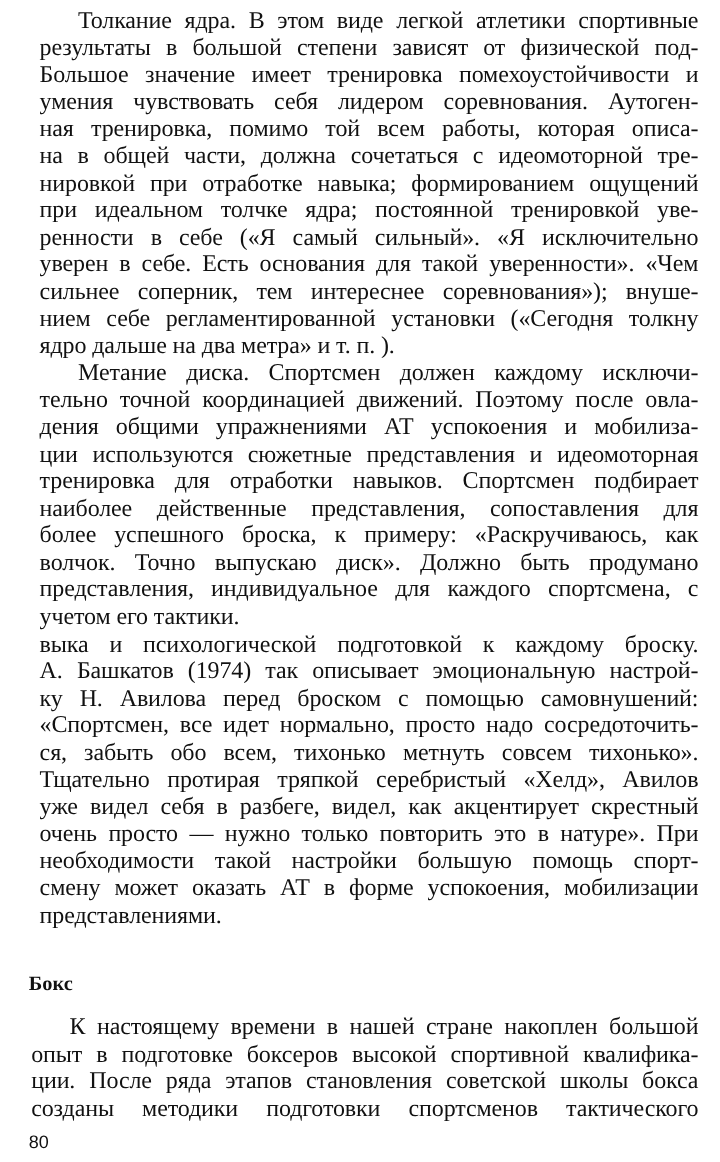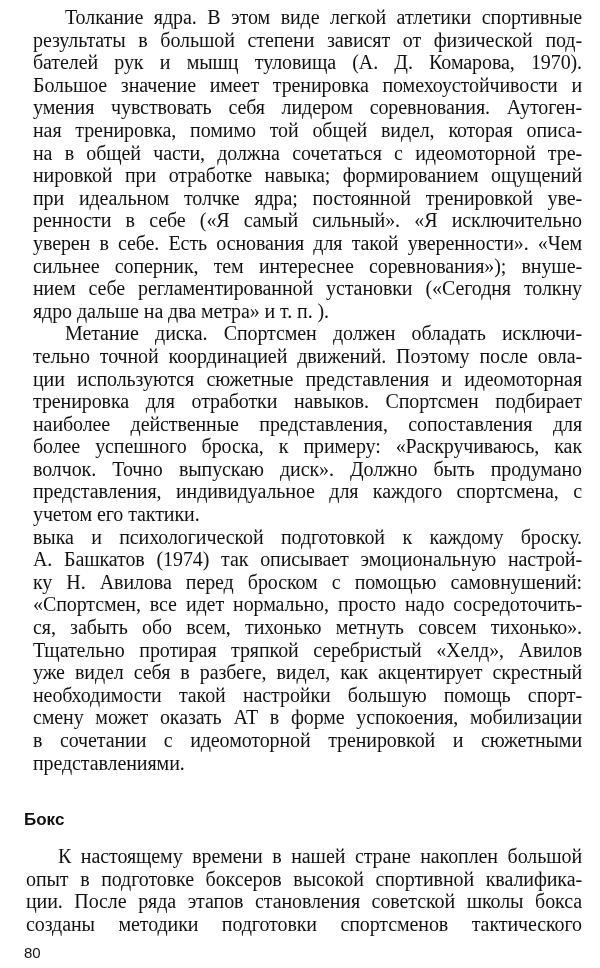--- a/index.html
+++ b/index.html
@@ -11,70 +11,70 @@
     .para { margin: 0; }
     .line {
       display: block; font-size: 20px; line-height: 22.6px; height: 22.6px;
       text-align: justify; text-align-last: justify; white-space: nowrap;
       letter-spacing: -0.1px;
     }
     .line.last { text-align-last: left; }
     .line.indent { padding-left: 32px; }
     .heading {
       position: absolute; left: 24px; top: 810px;
-      font-family: Liberation Sans, sans-serif; font-weight: bold; font-size: 17px;
+      font-family: Liberation Serif, serif; font-weight: bold; font-size: 17px;
     }
     .page2 { position: absolute; left: 26px; top: 845px; width: 556px; }
     .pagenum {
       position: absolute; left: 24px; top: 944px;
       font-family: "Liberation Sans", sans-serif; font-weight: normal; font-size: 15px;
     }
   </style>
 </head>
 <body>
 
 <div class="page">
   <div class="para">
     <span class="line indent">Толкание ядра. В этом виде легкой атлетики спортивные</span>
     <span class="line">результаты в большой степени зависят от физической под-</span>
-    <span class="line">бателей рук и мышц туловища (А. Д. Комарова, 1970).</span>
     <span class="line">Большое значение имеет тренировка помехоустойчивости и</span>
     <span class="line">умения чувствовать себя лидером соревнования. Аутоген-</span>
-    <span class="line">ная тренировка, помимо той общей видел, которая описа-</span>
+    <span class="line">ная тренировка, помимо той всем работы, которая описа-</span>
     <span class="line">на в общей части, должна сочетаться с идеомоторной тре-</span>
     <span class="line">нировкой при отработке навыка; формированием ощущений</span>
     <span class="line">при идеальном толчке ядра; постоянной тренировкой уве-</span>
     <span class="line">ренности в себе («Я самый сильный». «Я исключительно</span>
     <span class="line">уверен в себе. Есть основания для такой уверенности». «Чем</span>
     <span class="line">сильнее соперник, тем интереснее соревнования»); внуше-</span>
     <span class="line">нием себе регламентированной установки («Сегодня толкну</span>
     <span class="line last">ядро дальше на два метра» и т. п. ).</span>
   </div>
   <div class="para">
-    <span class="line indent">Метание диска. Спортсмен должен обладать исключи-</span>
+    <span class="line indent">Метание диска. Спортсмен должен каждому исключи-</span>
     <span class="line">тельно точной координацией движений. Поэтому после овла-</span>
+    <span class="line">дения общими упражнениями АТ успокоения и мобилиза-</span>
     <span class="line">ции используются сюжетные представления и идеомоторная</span>
     <span class="line">тренировка для отработки навыков. Спортсмен подбирает</span>
     <span class="line">наиболее действенные представления, сопоставления для</span>
     <span class="line">более успешного броска, к примеру: «Раскручиваюсь, как</span>
     <span class="line">волчок. Точно выпускаю диск». Должно быть продумано</span>
     <span class="line">представления, индивидуальное для каждого спортсмена, с</span>
     <span class="line last">учетом его тактики.</span>
   </div>
   <div class="para">
     <span class="line">выка и психологической подготовкой к каждому броску.</span>
     <span class="line">А. Башкатов (1974) так описывает эмоциональную настрой-</span>
     <span class="line">ку Н. Авилова перед броском с помощью самовнушений:</span>
     <span class="line">«Спортсмен, все идет нормально, просто надо сосредоточить-</span>
     <span class="line">ся, забыть обо всем, тихонько метнуть совсем тихонько».</span>
     <span class="line">Тщательно протирая тряпкой серебристый «Хелд», Авилов</span>
     <span class="line">уже видел себя в разбеге, видел, как акцентирует скрестный</span>
+    <span class="line">очень просто — нужно только повторить это в натуре». При</span>
     <span class="line">необходимости такой настройки большую помощь спорт-</span>
     <span class="line">смену может оказать АТ в форме успокоения, мобилизации</span>
-    <span class="line">в сочетании с идеомоторной тренировкой и сюжетными</span>
     <span class="line last">представлениями.</span>
   </div>
 </div>
 
 <div class="heading">Бокс</div>
 
 <div class="page2">
   <span class="line indent">К настоящему времени в нашей стране накоплен большой</span>
   <span class="line">опыт в подготовке боксеров высокой спортивной квалифика-</span>
   <span class="line">ции. После ряда этапов становления советской школы бокса</span>

